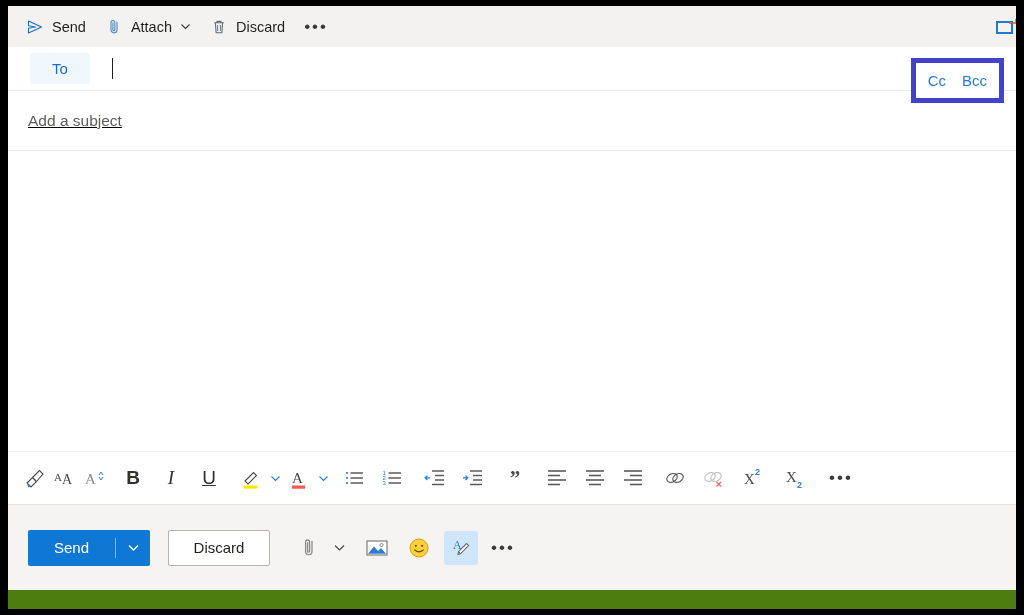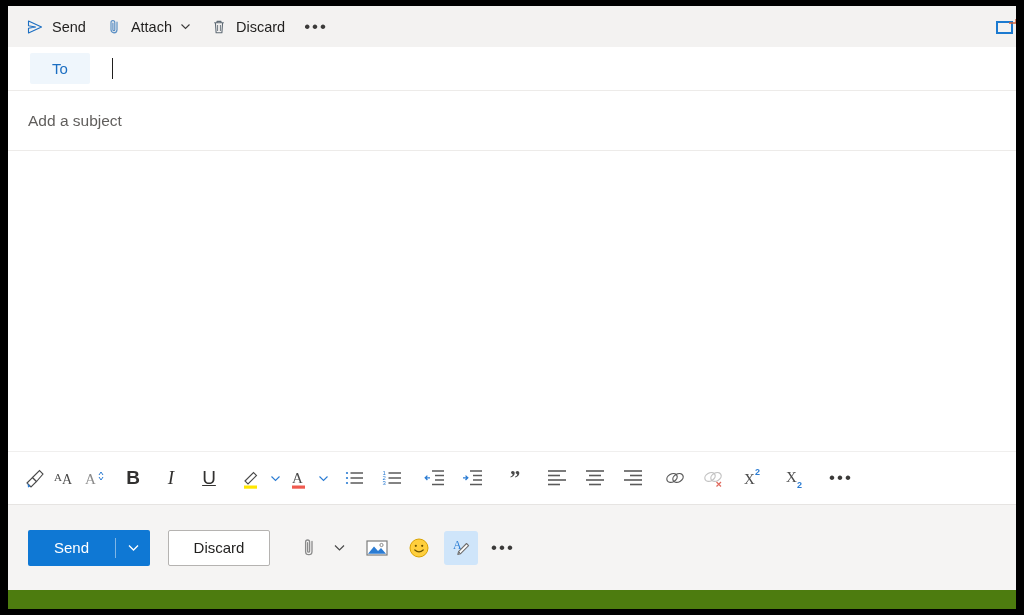--- a/index.html
+++ b/index.html
@@ -75,20 +75,21 @@
   }
   .ccbcc-link { color: #2a7ad0; font-size: 15px; cursor: pointer; }
 
   
   #subject-row {
     height: 60px;
     display: flex; align-items: center;
     padding-left: 20px;
     border-bottom: 1px solid #edebe9;
     background: #ffffff;
+    text-decoration: underline;
   }
   #subject-placeholder { color: #605e5c; font-size: 15.5px; }
 
   
   #body-area {
     height: 300px;
     background: #ffffff;
   }
 
   
@@ -205,20 +206,24 @@
         <rect x="1" y="4" width="15" height="11" fill="none" stroke="#1b7ad0" stroke-width="2"></rect>
         <path d="M13 5 L20 5 L20 1" fill="none" stroke="#d0603a" stroke-width="1.4"></path>
       </svg>
     </div>
   </div>
 
   <div id="to-row">
     <div id="to-pill">To</div>
     <div id="to-caret"></div>
 
+    <div id="ccbcc-annot">
+      <span class="ccbcc-link">Cc</span>
+      <span class="ccbcc-link">Bcc</span>
+    </div>
   </div>
 
   <div id="subject-row">
     <span id="subject-placeholder">Add a subject</span>
   </div>
 
   <div id="body-area"></div>
 
   <div id="format-bar">
 

